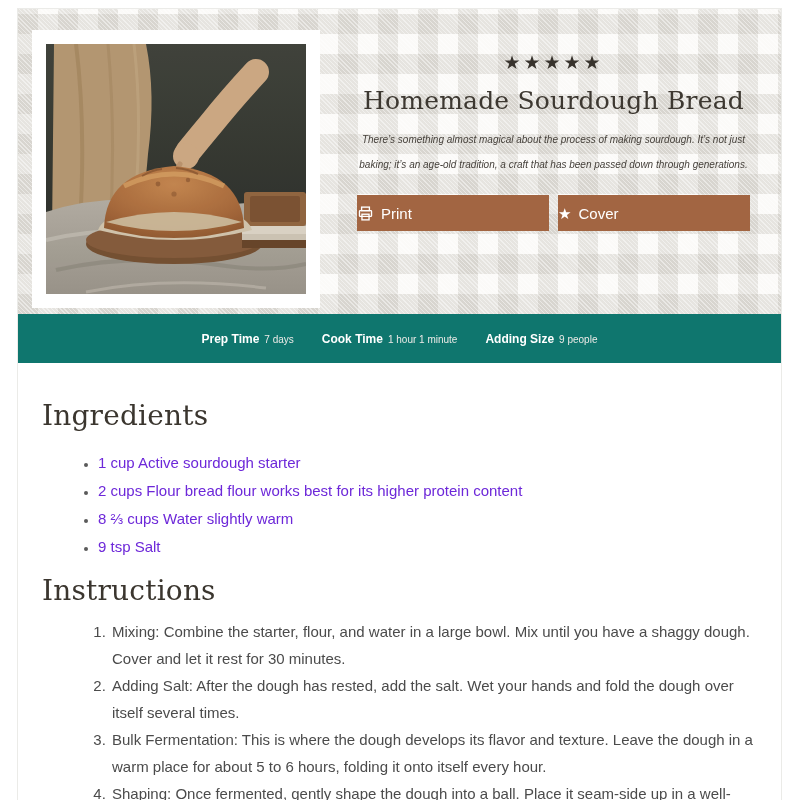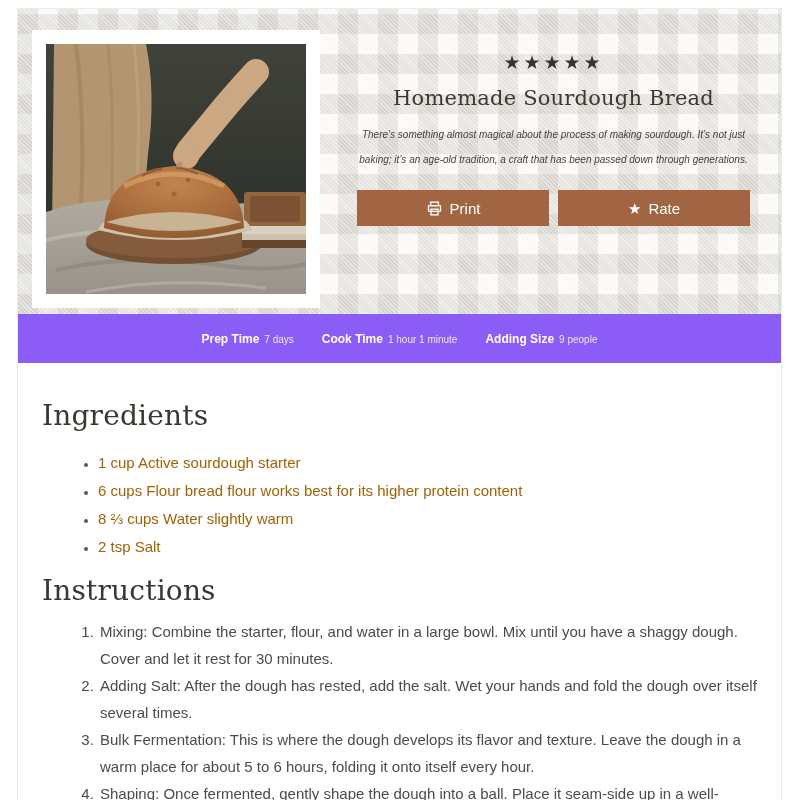--- a/index.html
+++ b/index.html
@@ -31,66 +31,67 @@
     position: absolute; left: 339px; top: 0; width: 393px;
     display: flex; flex-direction: column; align-items: center; text-align: center;
   }
   .stars {
     margin-top: 44px; font-size: 19px; letter-spacing: 3px; color: #38332d;
     line-height: 1;
   }
   .recipe-title {
     margin-top: 14px;
     font-family: "DejaVu Serif", "Liberation Serif", serif;
-    font-weight: 500; font-size: 21px; color: #3d3831; letter-spacing: 0.2px;
+    font-weight: 500; font-size: 25px; color: #3d3831; letter-spacing: 0.2px;
     white-space: nowrap;
   }
   .recipe-desc {
     margin-top: 12px; font-style: italic; font-size: 10px; color: #46413b;
     line-height: 25px;
   }
   .btn-row { margin-top: 18px; display: flex; gap: 9px; width: 100%; }
   .btn {
     flex: 1; height: 36px; background: #a26542; border: none; color: #ffffff;
     font-family: "Liberation Sans", sans-serif; font-size: 15px;
-    display: flex; align-items: center; justify-content: center; gap: 7px;
+    display: flex; align-items: center; gap: 7px;
     cursor: pointer;
   }
   .btn .icon { display: inline-flex; align-items: center; }
   .btn .star-glyph { font-size: 15px; line-height: 1; }
 
   
   .meta-bar {
-    width: 100%; height: 49px; background: #8b5cf6;
+    width: 100%; height: 49px; background: #0f766e;
     display: flex; align-items: center; justify-content: center; gap: 28px;
   }
   .meta-item { display: flex; align-items: baseline; gap: 5px; color: #ffffff; }
   .meta-label { font-weight: bold; font-size: 12px; }
   .meta-value { font-size: 10px; color: #eceae7; }
 
   
   .content { padding: 36px 24px 0 24px; }
   .section-heading {
     font-family: "DejaVu Serif", "Liberation Serif", serif;
     font-weight: 500; font-size: 28px; color: #3b362f; letter-spacing: 0.2px;
   }
   .ingredients-list {
     margin: 18px 0 10px 0; padding-left: 56px; list-style: disc;
   }
   .ingredients-list li {
-    font-size: 15px; color: #a16207; line-height: 26px; margin-bottom: 2px;
+    font-size: 15px; color: #6d28d9; line-height: 26px; margin-bottom: 2px;
   }
   .ingredients-list li::marker { color: #5a5a5a; font-size: 12px; }
   .instructions-heading { margin-top: 14px; }
   .instructions-list {
     margin: 12px 0 0 0; padding-left: 56px; list-style: decimal;
   }
   .instructions-list li {
     font-size: 15px; color: #4b4b4b; line-height: 26.5px; margin-bottom: 1px;
     padding-left: 2px;
+    margin-left: 12px;
   }
 </style>
 </head>
 <body>
 
 <div class="card">
 
   <div class="hero">
 
     <div class="photo-frame">
@@ -165,21 +166,21 @@
             <svg width="17" height="17" viewBox="0 0 24 24" fill="none" stroke="#ffffff" stroke-width="1.9">
               <rect x="6.5" y="3" width="11" height="5"></rect>
               <rect x="3.5" y="8" width="17" height="8" rx="1"></rect>
               <rect x="7" y="13" width="10" height="8"></rect>
             </svg>
           </span>
           <span>Print</span>
         </button>
         <button class="btn">
           <span class="icon star-glyph">★</span>
-          <span>Rate</span>
+          <span>Cover</span>
         </button>
       </div>
     </div>
   </div>
 
   <div class="meta-bar">
     <div class="meta-item">
       <span class="meta-label">Prep Time</span>
       <span class="meta-value">7 days</span>
     </div>
@@ -191,23 +192,23 @@
       <span class="meta-label">Adding Size</span>
       <span class="meta-value">9 people</span>
     </div>
   </div>
 
   <div class="content">
 
     <h2 class="section-heading">Ingredients</h2>
     <ul class="ingredients-list">
       <li>1 cup Active sourdough starter</li>
-      <li>6 cups Flour bread flour works best for its higher protein content</li>
+      <li>2 cups Flour bread flour works best for its higher protein content</li>
       <li>8 ⅔ cups Water slightly warm</li>
-      <li>2 tsp Salt</li>
+      <li>9 tsp Salt</li>
     </ul>
 
     <h2 class="section-heading instructions-heading">Instructions</h2>
     <ol class="instructions-list">
       <li>Mixing: Combine the starter, flour, and water in a large bowl. Mix until you have a shaggy dough. Cover and let it rest for 30 minutes.</li>
       <li>Adding Salt: After the dough has rested, add the salt. Wet your hands and fold the dough over itself several times.</li>
       <li>Bulk Fermentation: This is where the dough develops its flavor and texture. Leave the dough in a warm place for about 5 to 6 hours, folding it onto itself every hour.</li>
       <li>Shaping: Once fermented, gently shape the dough into a ball. Place it seam-side up in a well-floured proofing basket or a bowl lined with a clean kitchen towel.</li>
     </ol>
 

